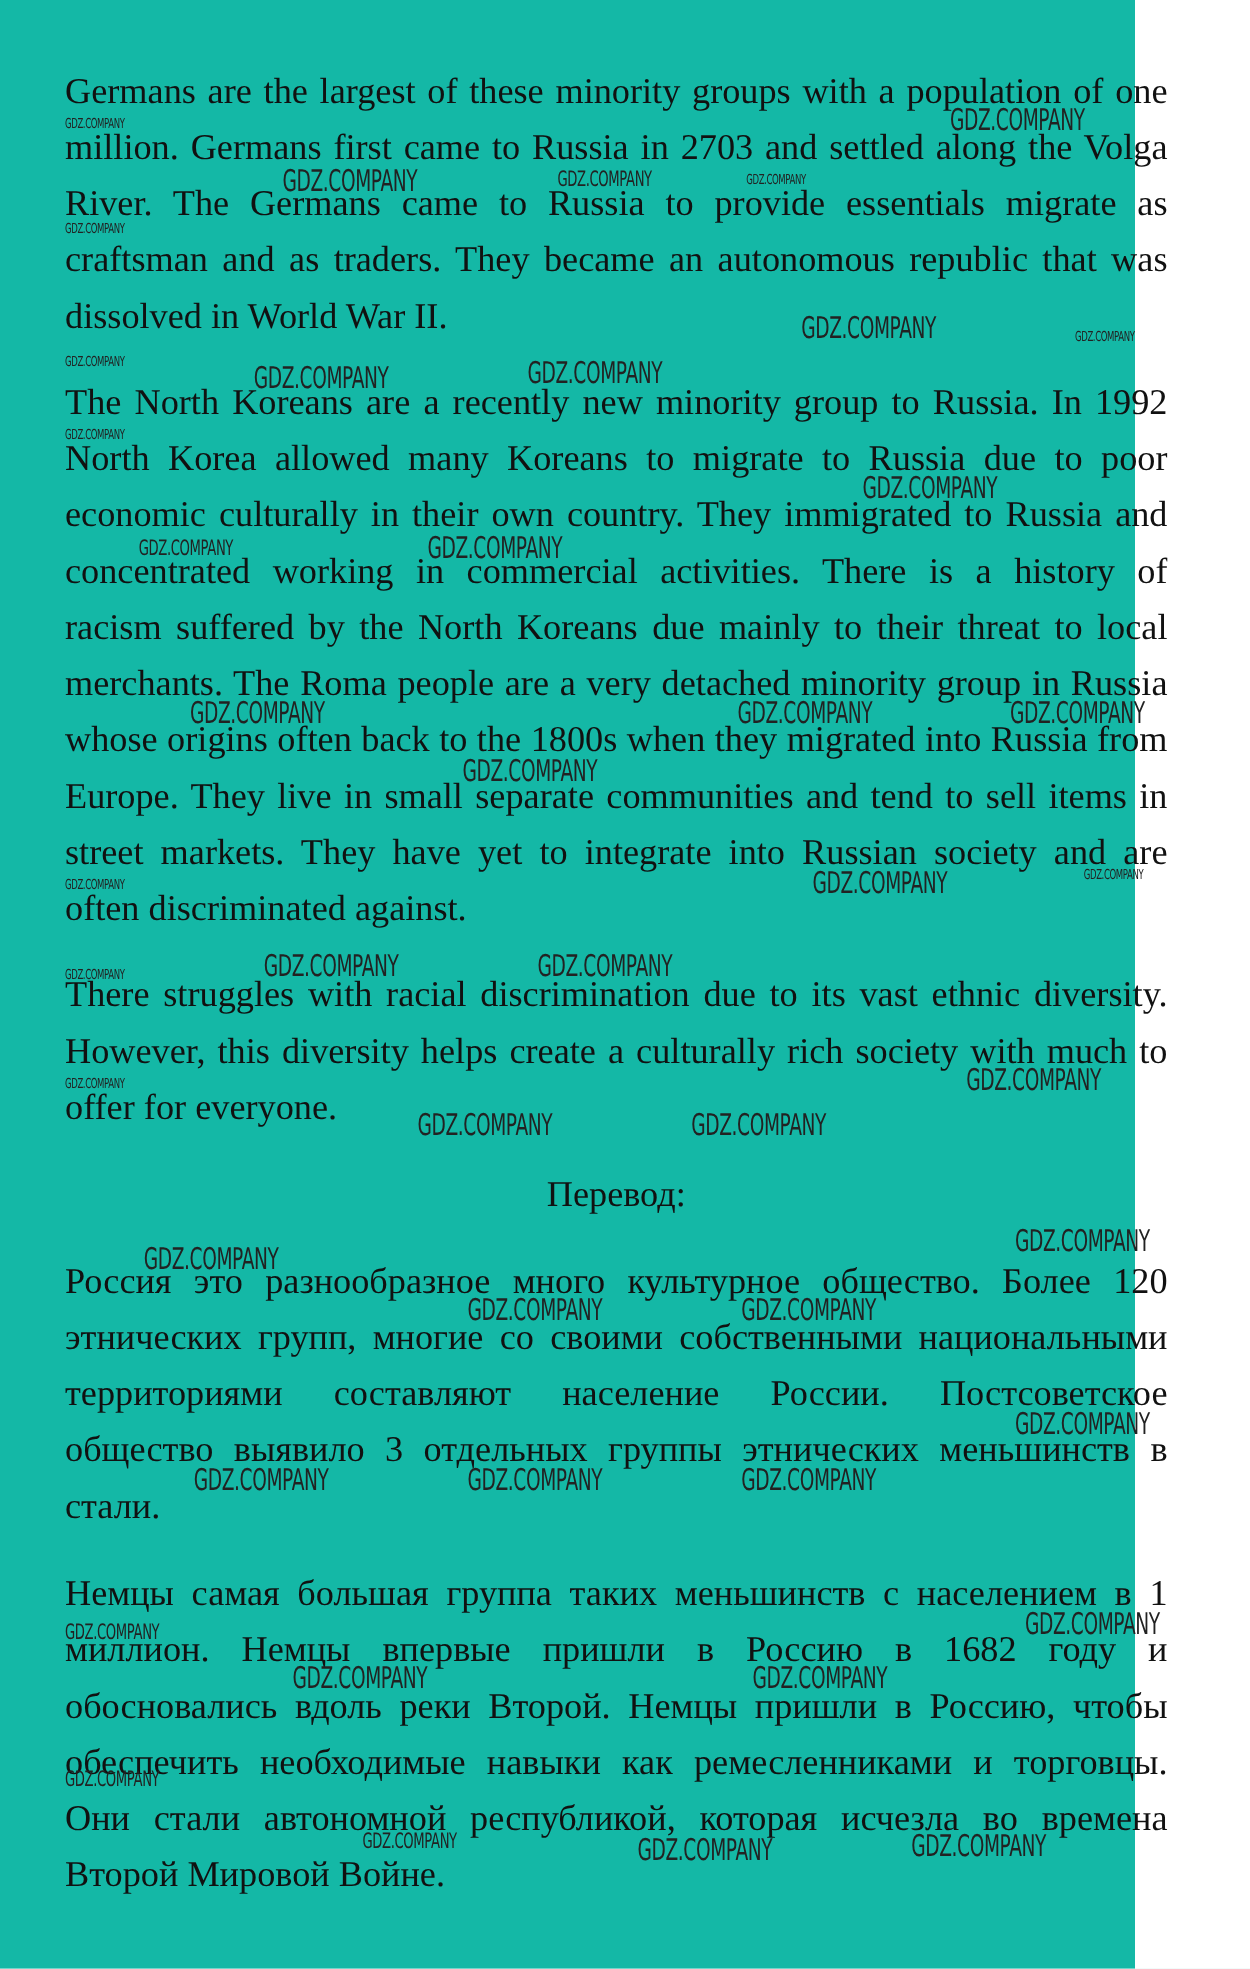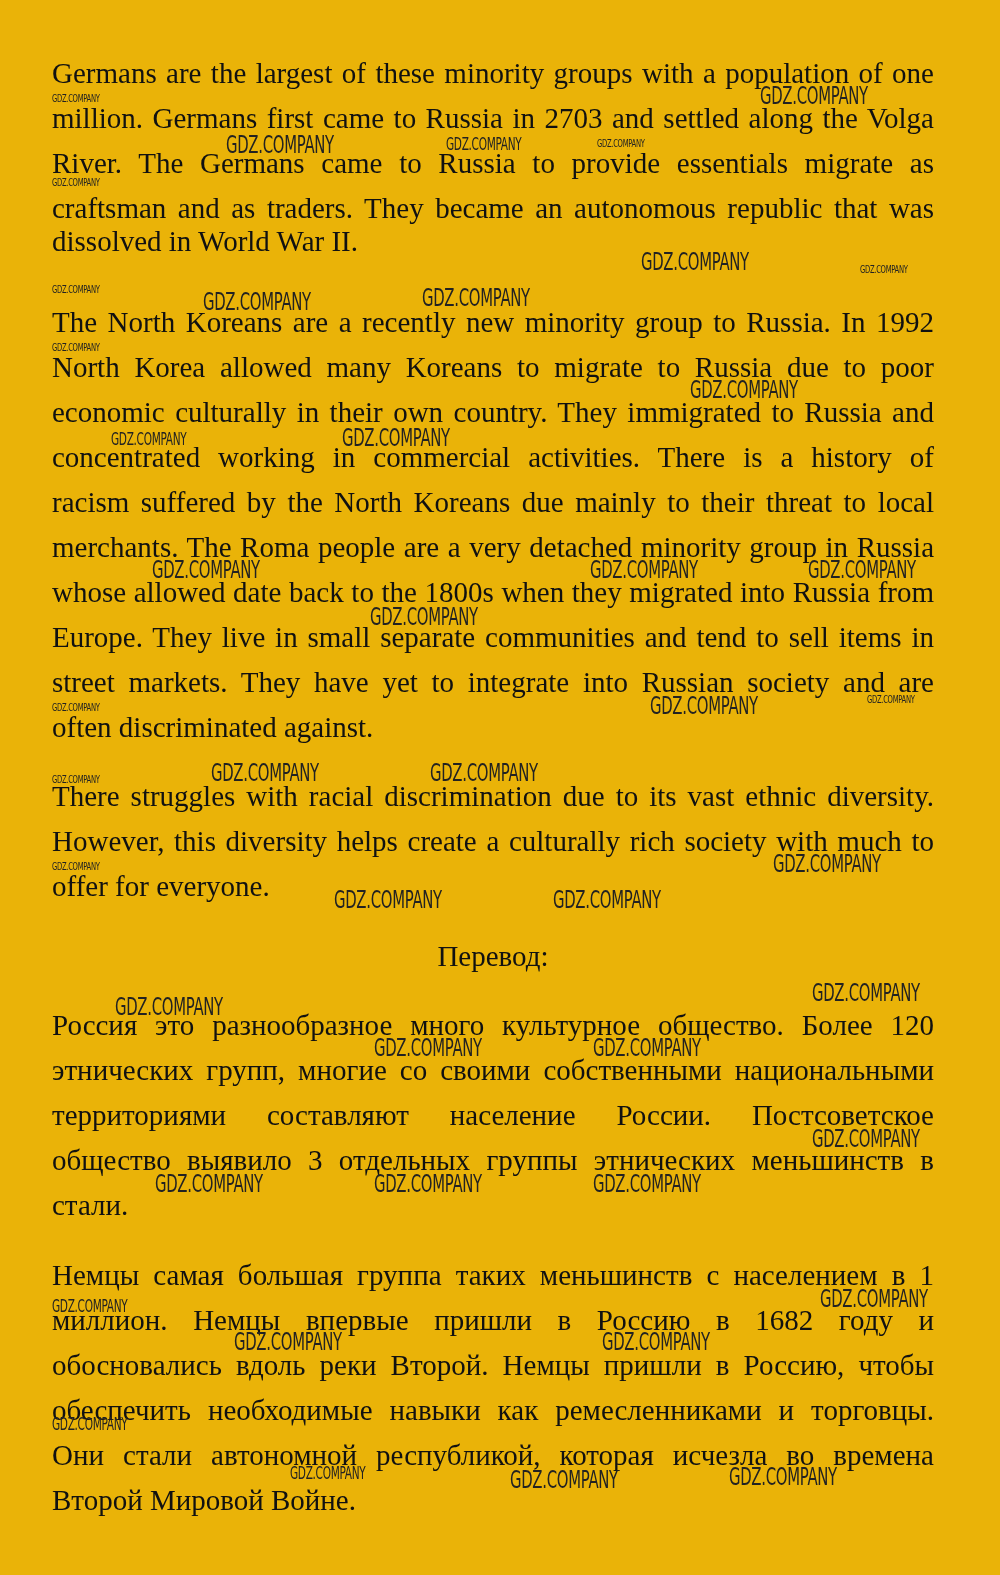--- a/index.html
+++ b/index.html
@@ -1,17 +1,17 @@
 <!DOCTYPE html>
 <html><head>
   <meta charset="utf-8">
   <style>
     html, body { margin: 0; padding: 0; background: #ffffff; }
     body { width: 1000px; height: 1575px; position: relative; overflow: hidden; }
-    .page { position: absolute; left: 0; top: 0; width: 1000px; height: 1575px; background: #eab308; }
+    .page { position: absolute; left: 0; top: 0; width: 908px; height: 1575px; background: #14b8a6; }
     .line {
       position: absolute; left: 52px; width: 882px;
       font-family: "Liberation Serif", "DejaVu Serif", serif;
       font-size: 29px; color: #111; white-space: nowrap;
       line-height: 34px; height: 34px;
       transform-origin: left top;
     }
     .line.justify { text-align: justify; text-align-last: justify; white-space: normal; overflow: hidden; }
     .line.center { text-align: center; }
     .wm {
@@ -28,31 +28,31 @@
 </head>
 <body>
 
 <div class="page">
 
   <div>
     <div class="line justify" style="top:56px">Germans are the largest of these minority groups with a population of one</div>
     <div class="line justify" style="top:101px">million. Germans first came to Russia in 2703 and settled along the Volga</div>
     <div class="line justify" style="top:146px">River. The Germans came to Russia to provide essentials migrate as</div>
     <div class="line justify" style="top:191px">craftsman and as traders. They became an autonomous republic that was</div>
-    <div class="line" style="top:224px">dissolved in World War II.</div>
+    <div class="line" style="top:236px">dissolved in World War II.</div>
   </div>
 
   <div>
     <div class="line justify" style="top:305px">The North Koreans are a recently new minority group to Russia. In 1992</div>
     <div class="line justify" style="top:350px">North Korea allowed many Koreans to migrate to Russia due to poor</div>
     <div class="line justify" style="top:395px">economic culturally in their own country. They immigrated to Russia and</div>
     <div class="line justify" style="top:440px">concentrated working in commercial activities. There is a history of</div>
     <div class="line justify" style="top:485px">racism suffered by the North Koreans due mainly to their threat to local</div>
     <div class="line justify" style="top:530px">merchants. The Roma people are a very detached minority group in Russia</div>
-    <div class="line justify" style="top:575px">whose allowed date back to the 1800s when they migrated into Russia from</div>
+    <div class="line justify" style="top:575px">whose origins often back to the 1800s when they migrated into Russia from</div>
     <div class="line justify" style="top:620px">Europe. They live in small separate communities and tend to sell items in</div>
     <div class="line justify" style="top:665px">street markets. They have yet to integrate into Russian society and are</div>
     <div class="line" style="top:710px">often discriminated against.</div>
   </div>
 
   <div>
     <div class="line justify" style="top:779px">There struggles with racial discrimination due to its vast ethnic diversity.</div>
     <div class="line justify" style="top:824px">However, this diversity helps create a culturally rich society with much to</div>
     <div class="line" style="top:869px">offer for everyone.</div>
   </div>

